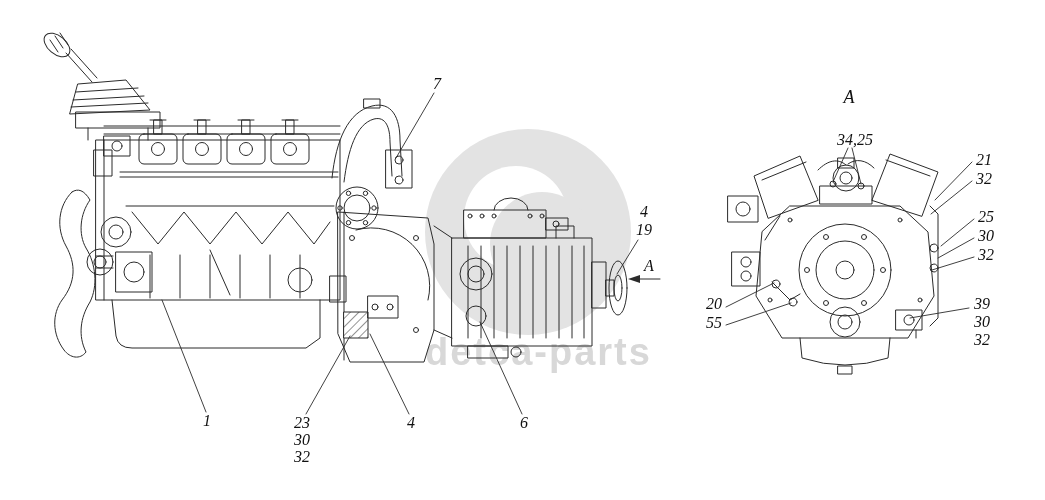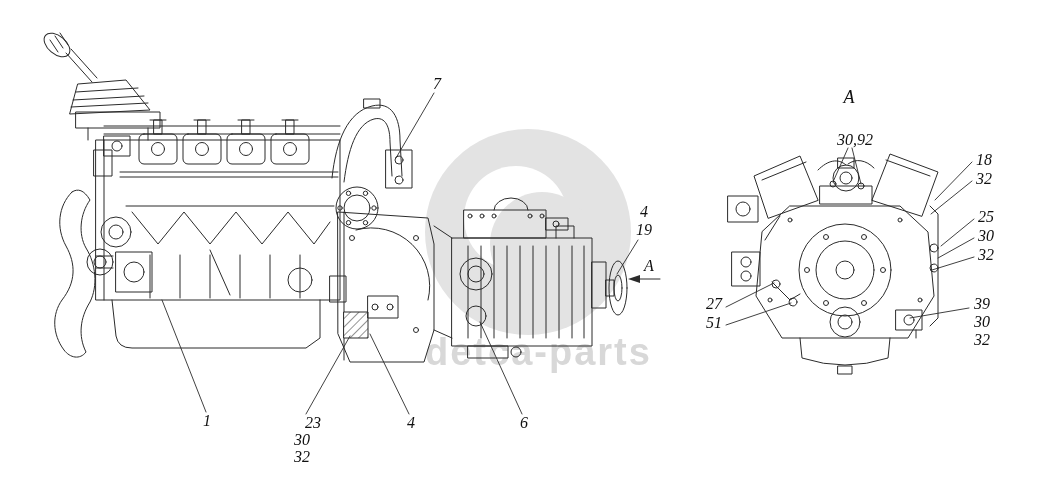--- a/index.html
+++ b/index.html
@@ -279,32 +279,32 @@
         <line x1="969" y1="308" x2="910" y2="318"></line>
       </g>
     </g>
   </svg>
 
   <div class="callout" style="left:437px; top:84px">7</div>
   <div class="callout" style="left:644px; top:212px">4</div>
   <div class="callout" style="left:644px; top:230px">19</div>
   <div class="callout" style="left:649px; top:266px">A</div>
   <div class="callout" style="left:207px; top:421px">1</div>
-  <div class="callout" style="left:313px; top:423px">23</div>
+  <div class="callout" style="left:302px; top:423px">23</div>
   <div class="callout" style="left:302px; top:440px">30</div>
   <div class="callout" style="left:302px; top:457px">32</div>
   <div class="callout" style="left:411px; top:423px">4</div>
   <div class="callout" style="left:524px; top:423px">6</div>
 
   <div class="callout title" style="left:849px; top:97px">A</div>
-  <div class="callout" style="left:855px; top:140px">30,92</div>
-  <div class="callout" style="left:984px; top:160px">18</div>
+  <div class="callout" style="left:855px; top:140px">34,25</div>
+  <div class="callout" style="left:984px; top:160px">21</div>
   <div class="callout" style="left:984px; top:179px">32</div>
   <div class="callout" style="left:986px; top:217px">25</div>
   <div class="callout" style="left:986px; top:236px">30</div>
   <div class="callout" style="left:986px; top:255px">32</div>
-  <div class="callout" style="left:714px; top:304px">27</div>
-  <div class="callout" style="left:714px; top:323px">51</div>
+  <div class="callout" style="left:714px; top:304px">20</div>
+  <div class="callout" style="left:714px; top:323px">55</div>
   <div class="callout" style="left:982px; top:304px">39</div>
   <div class="callout" style="left:982px; top:322px">30</div>
   <div class="callout" style="left:982px; top:340px">32</div>
 
 </div>
 
 </body></html>

